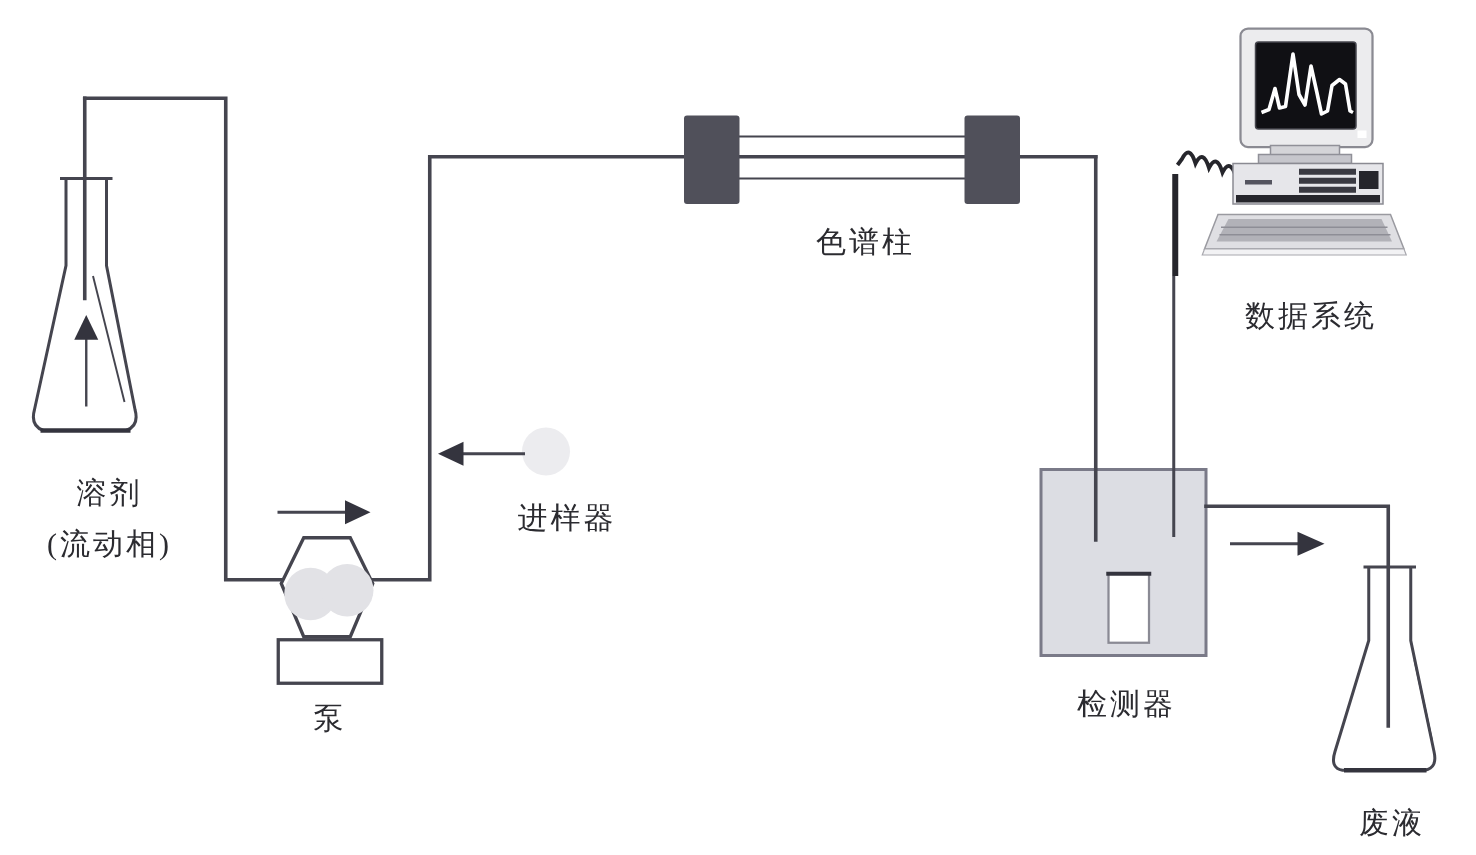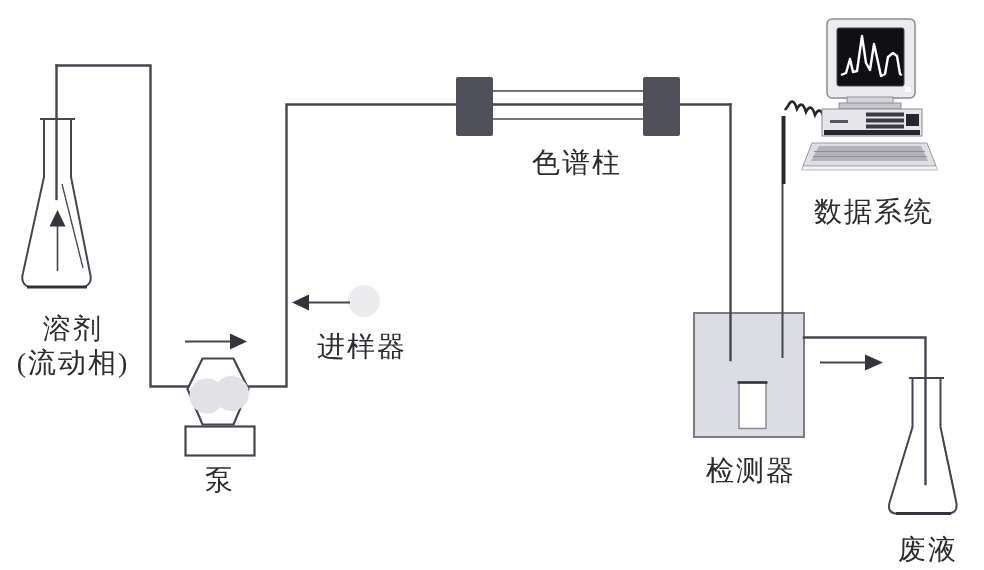--- a/index.html
+++ b/index.html
@@ -14,21 +14,21 @@
   
   .s-line{stroke:var(--c-line);stroke-width:2.4;fill:none;stroke-linecap:square;}
   .s-med{stroke:var(--c-line);stroke-width:2;fill:none;}
   .s-thin{stroke:var(--c-line);stroke-width:1.3;fill:none;}
   .s-base{stroke:var(--c-dark);stroke-width:3;fill:none;}
   .f-white{fill:#ffffff;}
   .head{fill:var(--c-dark);stroke:none;}
   .block{fill:var(--c-column_block);stroke:none;}
   .lbl{
     position:absolute;text-align:center;
-    font-size:28px;letter-spacing:2px;line-height:33px;
+    font-size:20px;letter-spacing:2px;line-height:33px;
     color:var(--c-text);white-space:nowrap;
   }
 </style>
 </head>
 <body>
 
 <div class="canvas">
 
   <svg width="984" height="570" viewBox="0 0 984 570">
 
@@ -125,21 +125,21 @@
     </g>
   </svg>
 
   <div class="lbl" style="left:-2px;top:312px;width:150px;line-height:34px">
     <div>溶剂</div>
     <div>(流动相)</div>
   </div>
 
   <div class="lbl" style="left:170px;top:463px;width:100px">泵</div>
 
-  <div class="lbl" style="left:292px;top:330px;width:140px">进样器</div>
+  <div class="lbl" style="left:308px;top:330px;width:140px">进样器</div>
 
   <div class="lbl" style="left:492px;top:146px;width:170px;line-height:33px">
     <div>色谱柱</div>
   </div>
 
   <div class="lbl" style="left:681px;top:454px;width:140px">检测器</div>
 
   <div class="lbl" style="left:794px;top:195px;width:160px">数据系统</div>
 
   <div class="lbl" style="left:864px;top:533px;width:128px">废液</div>

